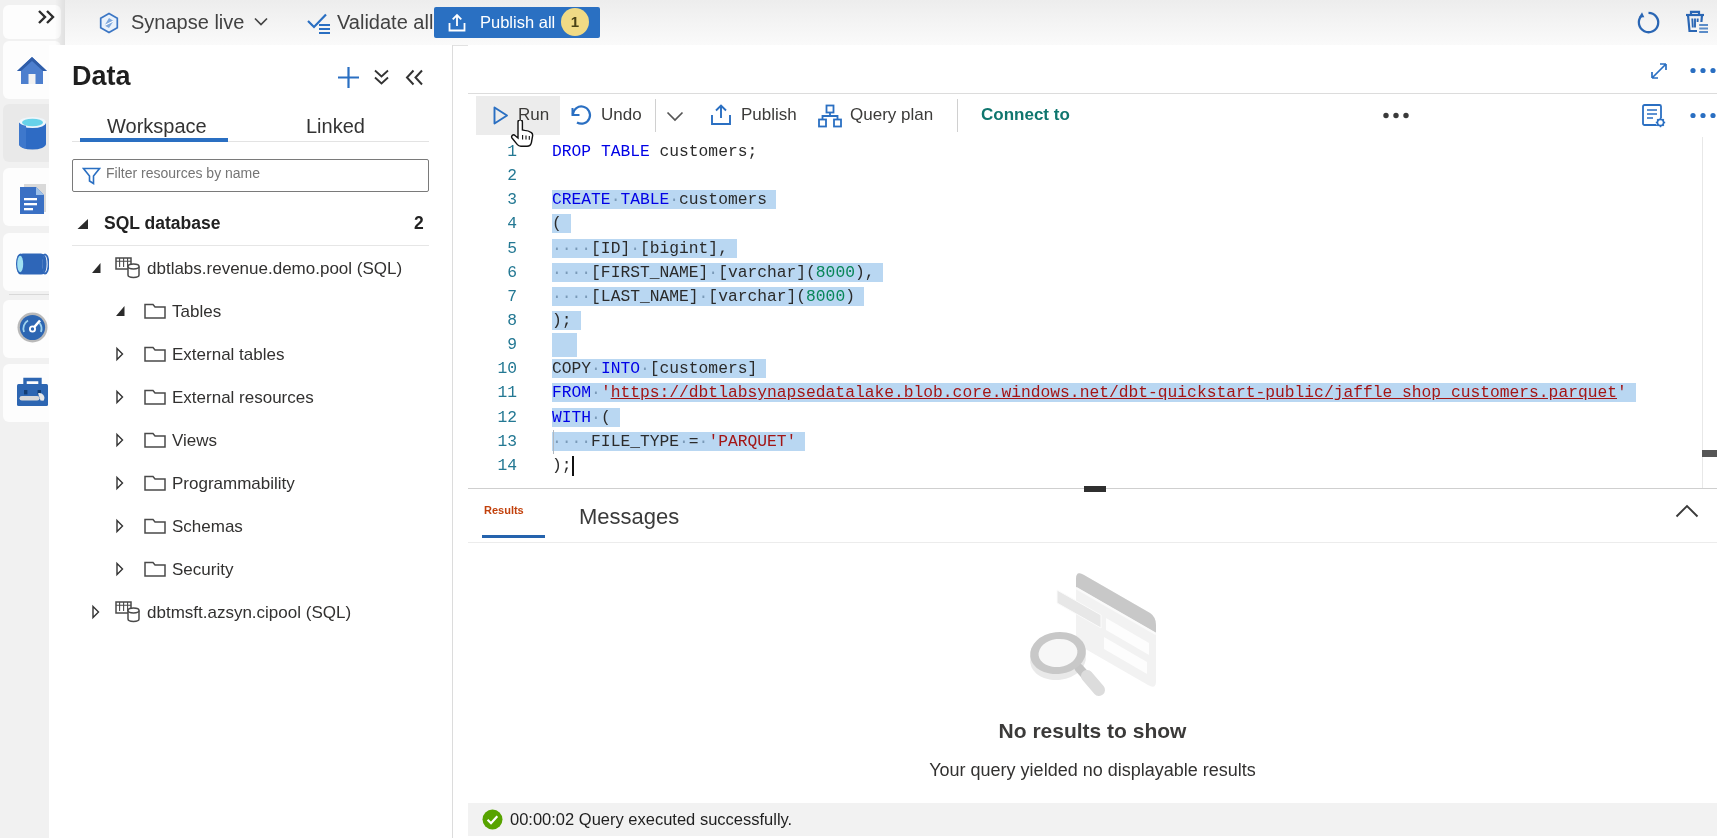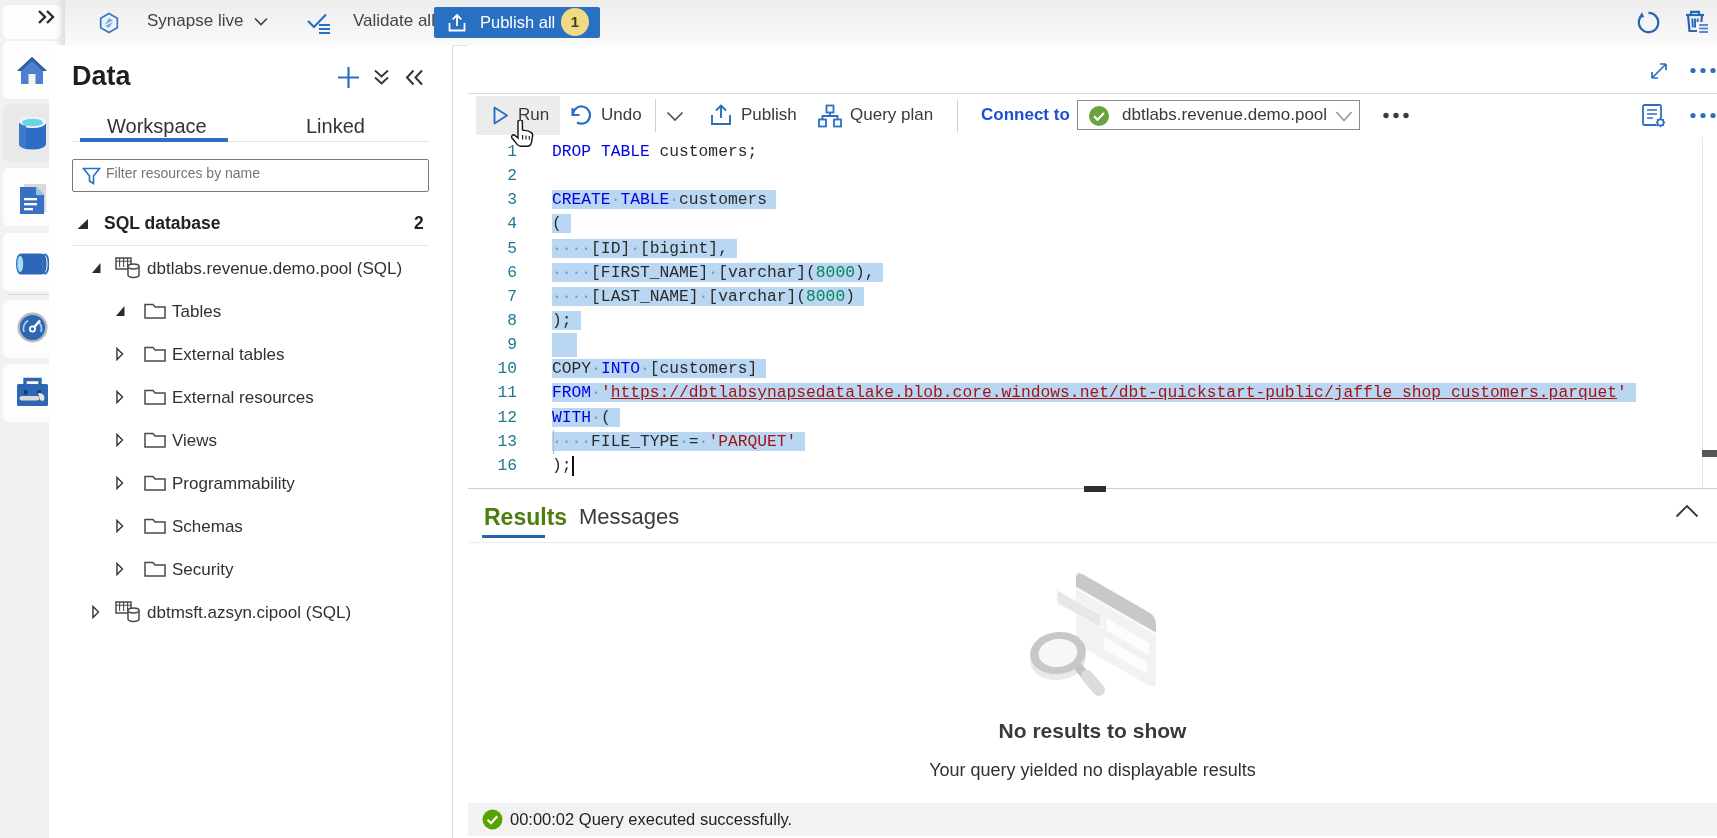--- a/index.html
+++ b/index.html
@@ -8,21 +8,21 @@
   .abs{position:absolute;}
   svg{display:block;}
   
   #rail{left:0;top:0;width:65px;height:838px;background:#f1f1f1;}
   #rail .shade{position:absolute;right:0;top:0;width:10px;height:838px;
       background:linear-gradient(90deg,rgba(0,0,0,0),rgba(0,0,0,0.07));}
   .tile{position:absolute;left:3px;width:58px;height:58px;background:#fdfdfd;border-radius:6px;}
   
   #topbar{left:65px;top:0;width:1652px;height:45px;
       background:linear-gradient(#ededed,#fafafa);border-bottom:1px solid #e2e2e2;}
-  .tbtxt{font-size:17px;color:#424242;margin-left:16px;}
+  .tbtxt{font-size:20px;color:#424242;}
   #puball{position:absolute;left:434px;top:7px;width:166px;height:31px;background:#2a70c2;
       border-radius:2px;color:#fff;display:flex;align-items:center;}
   #puball .lbl{font-size:17px;font-weight:bold;margin-left:10px;}
   #badge{position:absolute;left:138px;top:3px;width:25px;height:25px;border-radius:50%;
       background:#e9cf72;color:#3a3004;font-size:15px;font-weight:bold;
       text-align:center;line-height:25px;}
   
   #panel{left:49px;top:45px;width:403px;height:793px;background:#fff;border-right:1px solid #dcdcdc;}
   #panel h1{position:absolute;left:23px;top:0;margin:0;font-size:27px;color:#1f1f1f;}
   .ptab{position:absolute;top:70px;font-size:20px;color:#333;}
@@ -282,31 +282,21 @@
     </svg>
     <span class="tblbl" style="left:273px">Publish</span>
     <svg class="abs" style="left:349px;top:9px" width="26" height="26" viewBox="0 0 26 26">
       <rect x="9.5" y="2.5" width="7" height="7" fill="none" stroke="#2a6fc2" stroke-width="1.8"></rect>
       <rect x="2" y="16.5" width="7" height="7" fill="none" stroke="#2a6fc2" stroke-width="1.8"></rect>
       <rect x="17" y="16.5" width="7" height="7" fill="none" stroke="#2a6fc2" stroke-width="1.8"></rect>
       <path d="M13 9.5 L13 13 M5.5 16.5 L5.5 13 L20.5 13 L20.5 16.5" fill="none" stroke="#2a6fc2" stroke-width="1.8"></path>
     </svg>
     <span class="tblbl" style="left:382px">Query plan</span>
     <div class="vsep" style="left:489px"></div>
-    <span class="tblbl" style="left:513px;font-weight:bold;color:#1d4ed8">Connect to</span>
-    <div id="combo">
-      <svg style="position:absolute;left:10px;top:4px" width="22" height="22" viewBox="0 0 22 22">
-        <circle cx="11" cy="11" r="10" fill="#68a33d"></circle>
-        <path d="M6 11.2 L9.5 14.7 L16 8" fill="none" stroke="#fff" stroke-width="2.2"></path>
-      </svg>
-      <span class="ct">dbtlabs.revenue.demo.pool</span>
-      <svg style="position:absolute;left:256px;top:9px" width="20" height="13" viewBox="0 0 20 13">
-        <path d="M2.5 2 L10 10.5 L17.5 2" fill="none" stroke="#999" stroke-width="1.7"></path>
-      </svg>
-    </div>
+    <span class="tblbl" style="left:513px;font-weight:bold;color:#0f766e">Connect to</span>
     <svg class="abs" style="left:915px;top:18px" width="26" height="7" viewBox="0 0 26 7">
       <circle cx="3" cy="3.5" r="2.7" fill="#3a3a3a"></circle>
         <circle cx="13" cy="3.5" r="2.7" fill="#3a3a3a"></circle>
         <circle cx="23" cy="3.5" r="2.7" fill="#3a3a3a"></circle>
     </svg>
     <svg class="abs" style="left:1172px;top:8px" width="28" height="28" viewBox="0 0 28 28">
       <rect x="3" y="3" width="18" height="20" rx="1.5" fill="none" stroke="#2a6fc2" stroke-width="1.8"></rect>
       <path d="M7 8 L17 8 M7 12 L17 12 M7 16 L13 16" stroke="#2a6fc2" stroke-width="1.6"></path>
       <circle cx="20.5" cy="20.5" r="4.6" fill="#fff"></circle>
       <circle cx="20.5" cy="20.5" r="3.1" fill="none" stroke="#2a6fc2" stroke-width="1.6"></circle>
@@ -371,33 +361,33 @@
         </div>
       <div class="row">
           <span class="num">12</span>
           <span class="txt"><span class="sel pad"><span class="k">WITH</span><b>·</b>(</span></span>
         </div>
       <div class="row">
           <span class="num">13</span>
           <span class="txt"><span class="sel pad"><b>····</b>FILE_TYPE<b>·</b>=<b>·</b><span class="s">'PARQUET'</span></span></span>
         </div>
       <div class="row">
-          <span class="num">16</span>
+          <span class="num">14</span>
           <span class="txt">);</span>
         </div>
     </div>
     <div class="abs" style="left:84.5px;top:293px;width:1px;height:24px;background:#b0b8c0"></div>
     <div class="abs" style="left:103.5px;top:319px;width:2px;height:20px;background:#111"></div>
     <div class="abs" style="left:1234px;top:0;width:1px;height:351px;background:#e8e8e8"></div>
     <div class="abs" style="left:1234px;top:313px;width:15px;height:7px;background:#565656"></div>
   </div>
   <div class="abs" style="left:1084px;top:486px;width:22px;height:6px;background:#2f2f2f;z-index:5"></div>
   <div id="results" class="abs">
     <div id="rtabs">
-      <span class="abs" style="left:16px;top:15px;font-size:23px;font-weight:bold;color:#4d7c0f">Results</span>
+      <span class="abs" style="left:16px;top:15px;font-size:11px;font-weight:bold;color:#c2410c">Results</span>
       <span class="abs" style="left:111px;top:15px;font-size:22px;color:#3a3a3a">Messages</span>
       <div class="abs" style="left:14px;top:46px;width:63px;height:3px;background:#2563ad"></div>
       <svg class="abs" style="left:1206px;top:14px" width="26" height="16" viewBox="0 0 26 16">
         <path d="M2.5 13.5 L13 3 L23.5 13.5" fill="none" stroke="#3a3a3a" stroke-width="1.9"></path>
       </svg>
     </div>
 
     <svg class="abs" style="left:540px;top:78px" width="180" height="135" viewBox="0 0 180 135">
       <path d="M68 12 Q68 3 76 8 L142 46 Q148 50 148 58 L148 114 Q148 123 140 118 L74 80 Q68 76 68 69 Z" fill="#f2f2f2"></path>
       <path d="M68 12 Q68 3 76 8 L142 46 Q148 50 148 58 L148 66 L68 20 Z" fill="#c8c8c8"></path>

